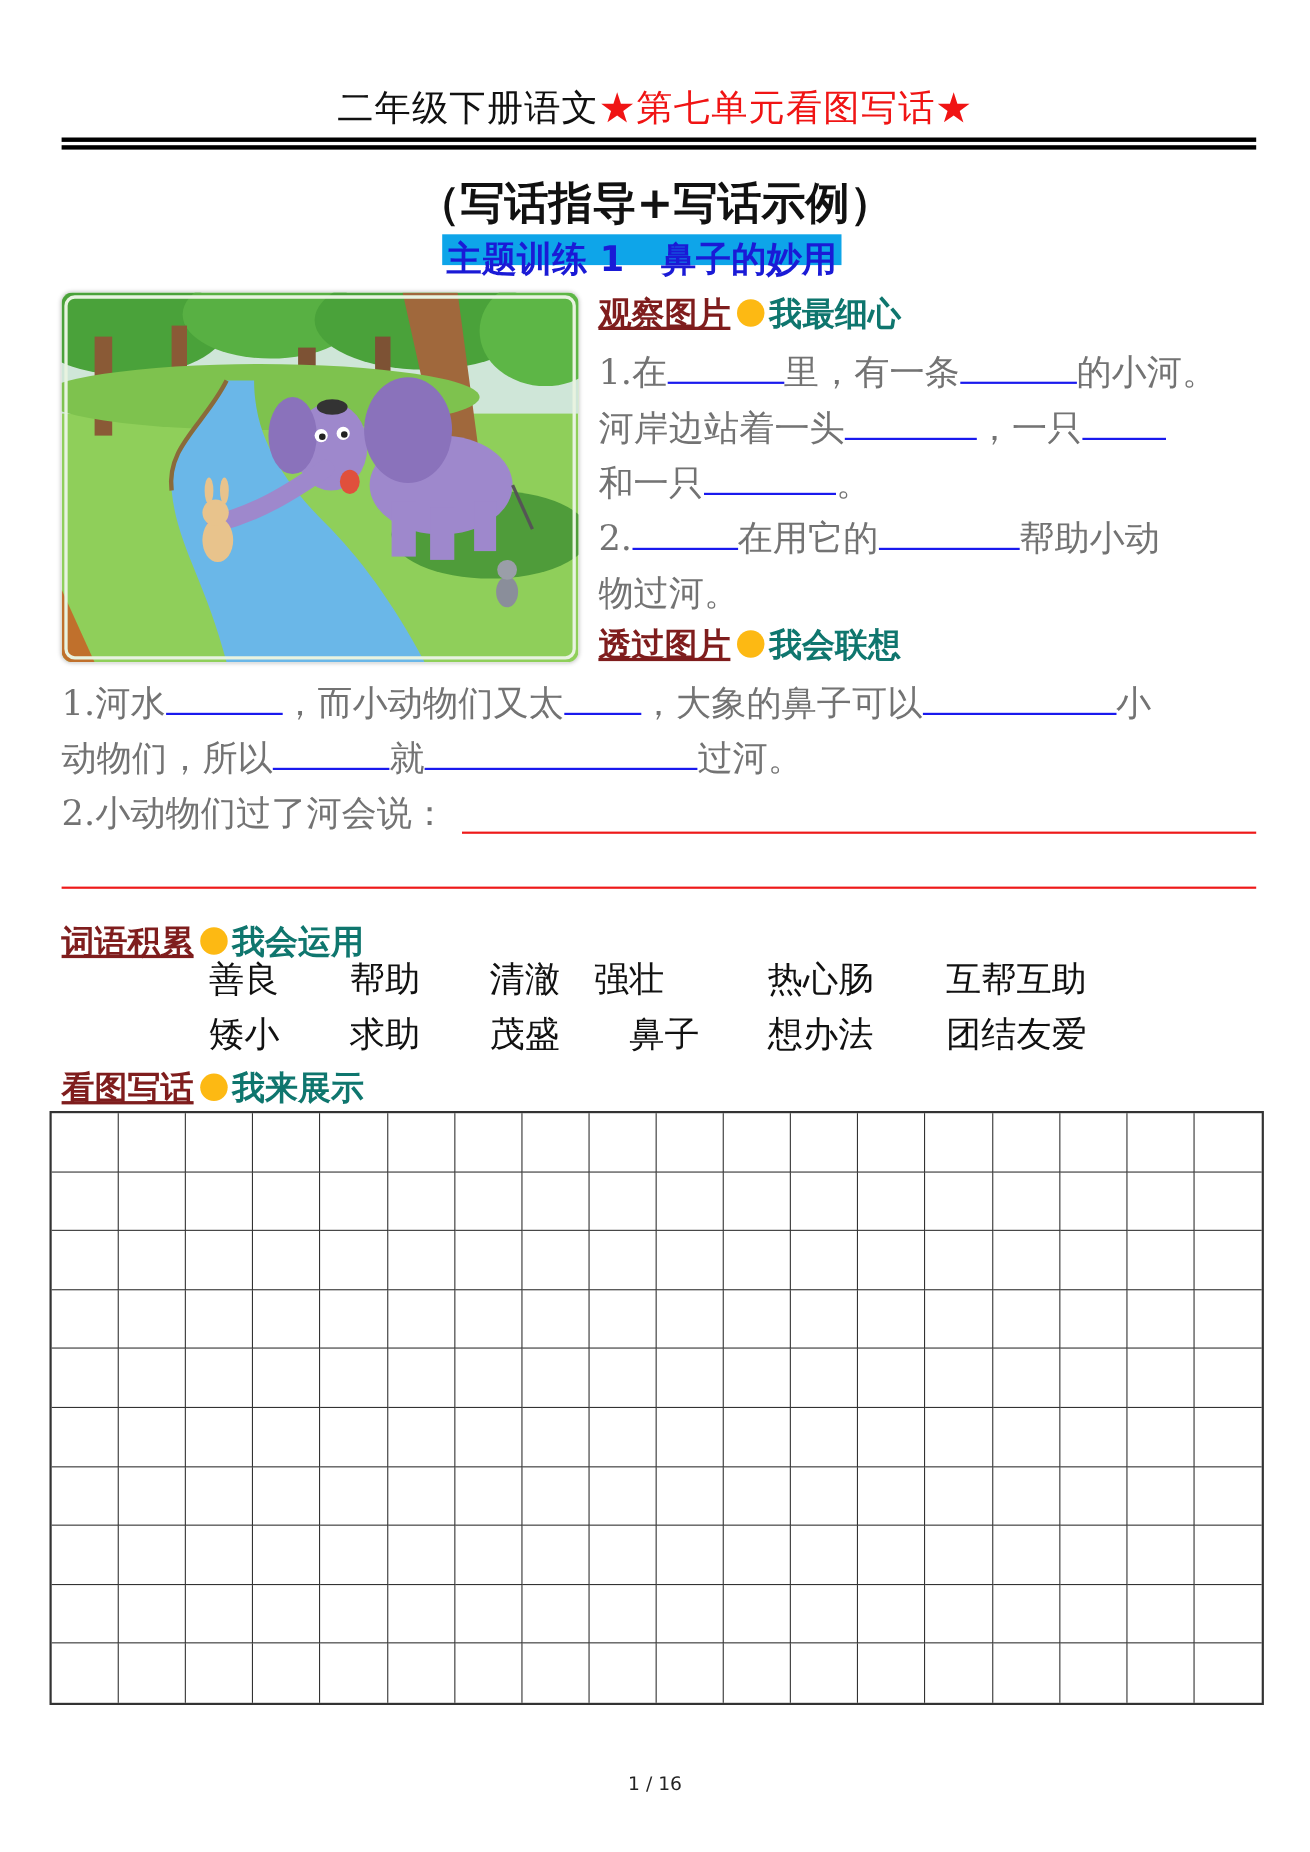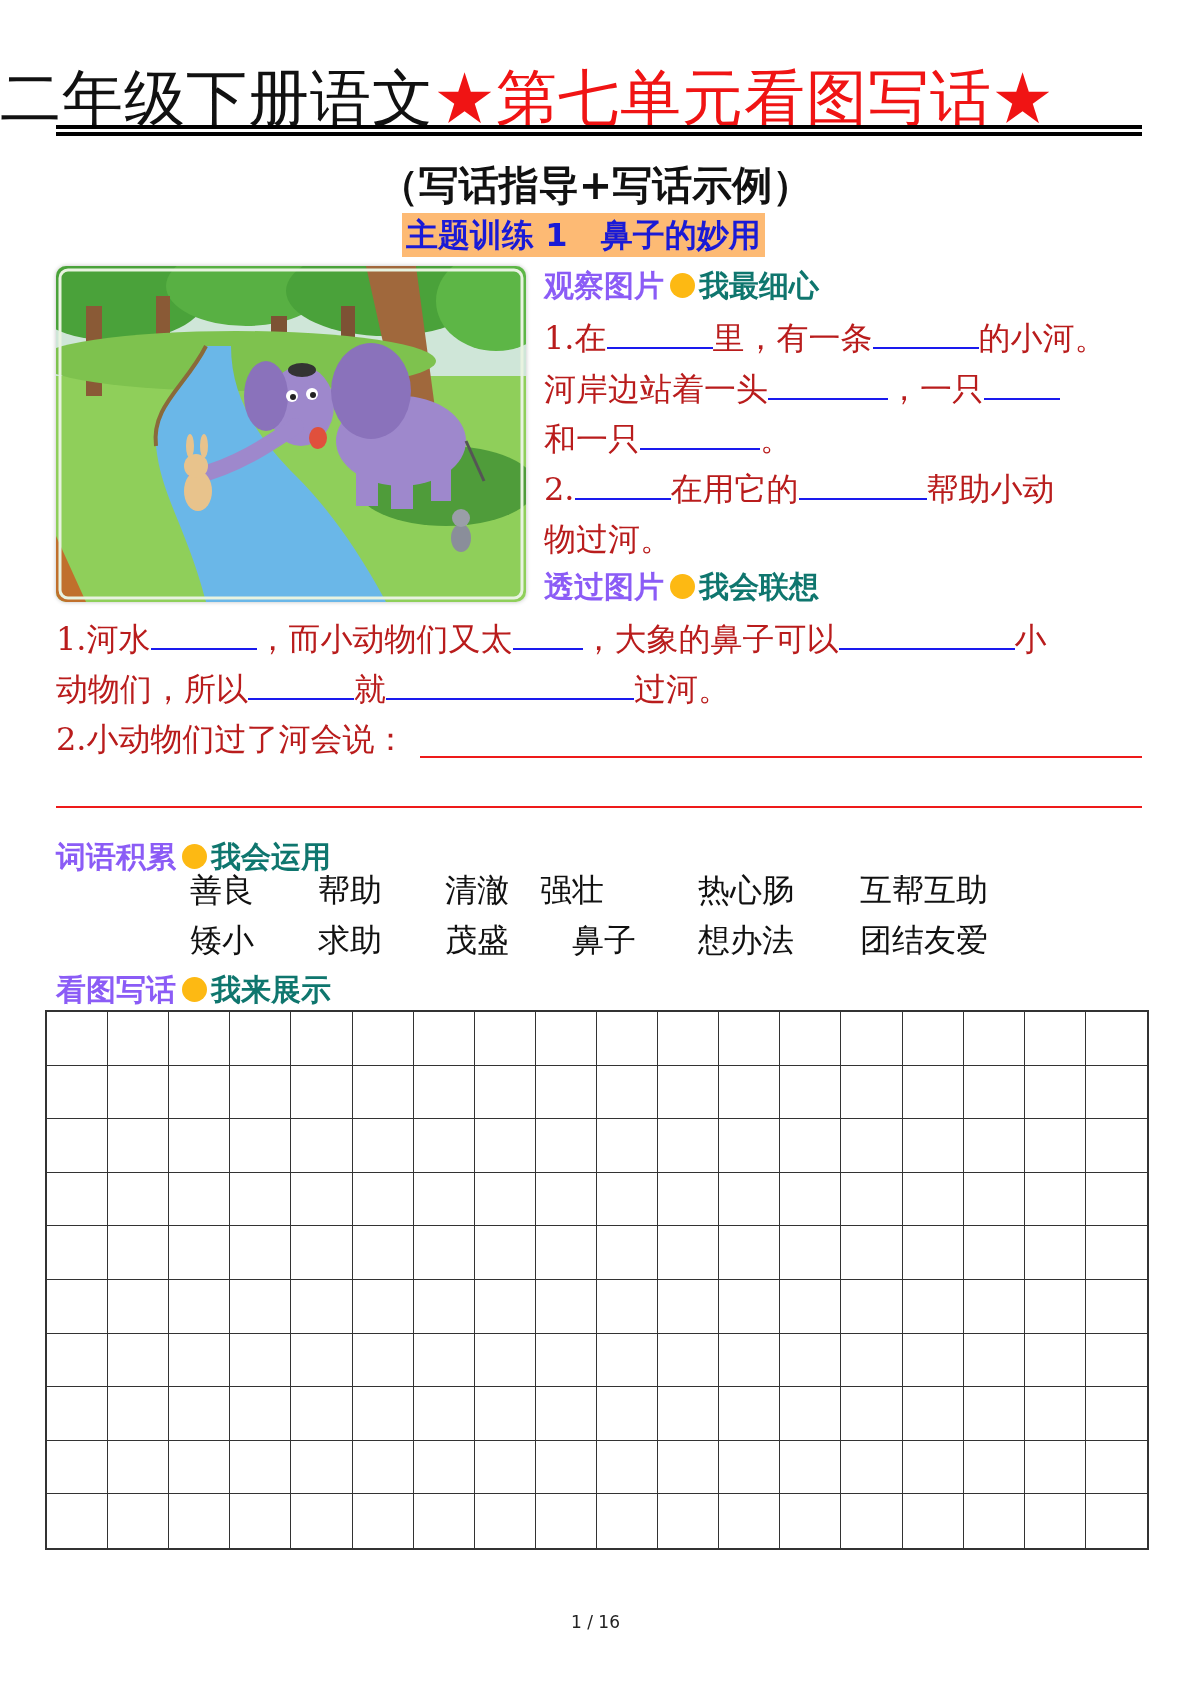--- a/index.html
+++ b/index.html
@@ -1,41 +1,41 @@
 <!DOCTYPE html>
 <html><head>
 <meta charset="utf-8">
 <style>
   html, body { margin:0; padding:0; background:#fff; }
   body { width:1191px; height:1684px; position:relative; overflow:hidden;
          font-family:"DejaVu Serif", "Liberation Serif", serif; color:#111; }
   .abs { position:absolute; }
 
   
-  .title { left:0; width:1191px; top:66px; text-align:left; font-size:61px; line-height:64px; white-space:nowrap; letter-spacing:1px; }
+  .title { left:0; width:1191px; top:66px; text-align:center; font-size:33px; line-height:64px; white-space:nowrap; letter-spacing:1px; }
   .title .black { color:#111; }
   .title .red { color:#f01414; }
   .rule1 { left:56px; width:1086px; top:125px; height:4px; background:#000; }
   .rule2 { left:56px; width:1086px; top:132px; height:4px; background:#000; }
 
   .subtitle { left:0; width:1191px; top:158px; text-align:center; font-size:40px; line-height:54px; font-weight:bold; color:#111; font-family:"DejaVu Sans", sans-serif; }
-  .theme { left:402px; top:213px; height:44px; padding:0 4px; background:#fdba74; font-size:32px; line-height:44px; font-weight:bold; color:#1a1ad6; font-family:"DejaVu Sans", sans-serif; white-space:pre; }
+  .theme { left:402px; top:213px; height:28px; padding:0 4px; background:#0ea5e9; font-size:32px; line-height:44px; font-weight:bold; color:#1a1ad6; font-family:"DejaVu Sans", sans-serif; white-space:pre; }
 
   
   .picture { left:56px; top:266px; width:470px; height:336px; border-radius:10px; overflow:hidden;
              box-shadow:0 0 4px rgba(0,0,0,0.25); }
   .picture svg { width:100%; height:100%; display:block; }
 
   
   .sec { font-size:30px; line-height:40px; font-weight:bold; font-family:"DejaVu Sans", sans-serif; white-space:nowrap; }
-  .sec .r { color:#8b5cf6; }
+  .sec .r { color:#7f1d1d;text-decoration:underline; }
   .sec .dot { display:inline-block; width:25px; height:25px; border-radius:50%; background:#fdb913; vertical-align:-2px; margin:0 4px 0 6px; }
   .sec .b { color:#0f766e; }
 
-  .line { font-size:32px; line-height:40px; white-space:nowrap; color:#b91c1c; }
+  .line { font-size:32px; line-height:40px; white-space:nowrap; color:#737373; }
   .blank { display:inline-block; border-bottom:2px solid #1a1aee; vertical-align:baseline; height:28px; }
   .redline { height:2px; background:#ee1a1a; }
 
   .words { font-size:32px; line-height:40px; color:#111; }
   .words span { position:absolute; white-space:nowrap; }
 
   
   .grid { left:45px; top:1010px; width:1104px; height:540px; border:2px solid #333; box-sizing:border-box;
           display:grid; grid-template-columns:repeat(18, 1fr); grid-template-rows:repeat(10, 1fr); }
   .grid div { border-right:1.5px solid #333; border-bottom:1.5px solid #333; }

